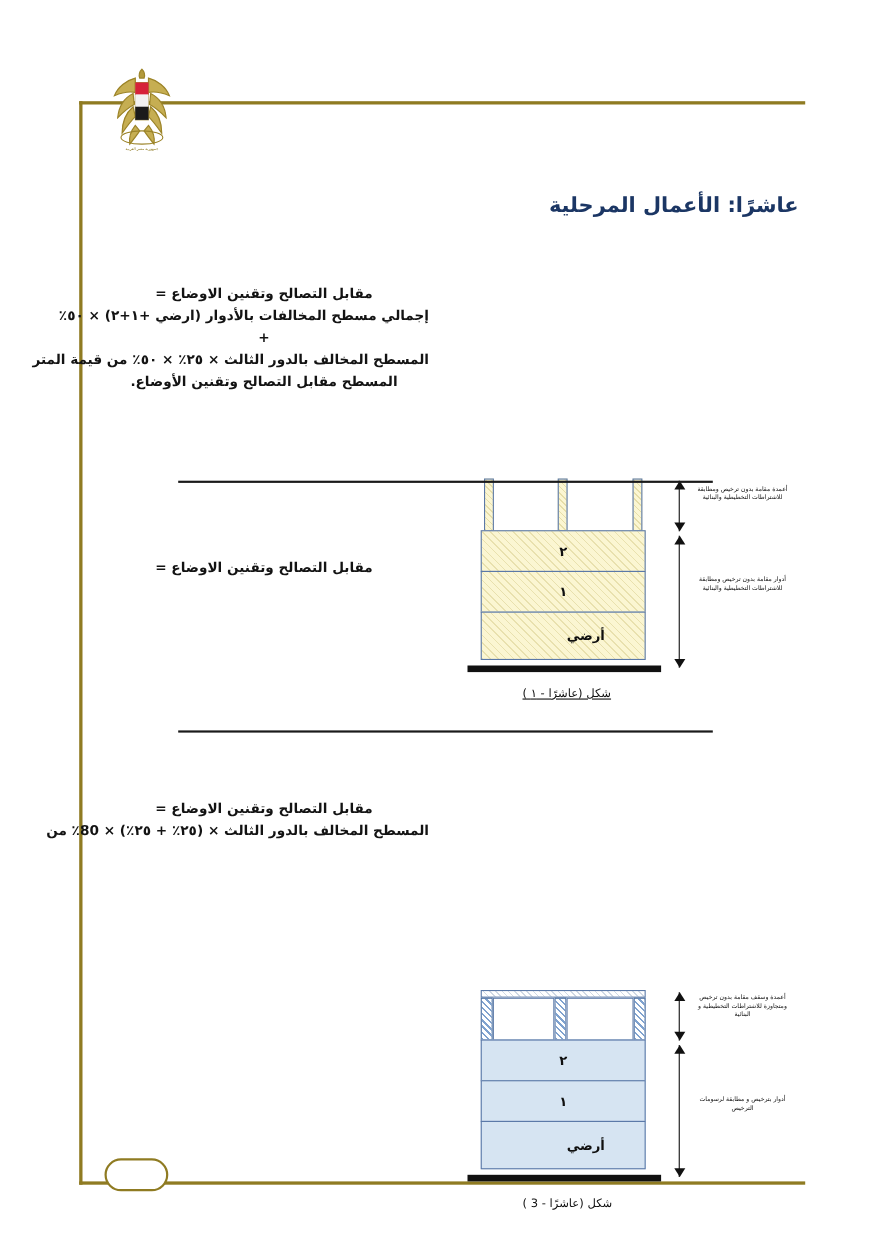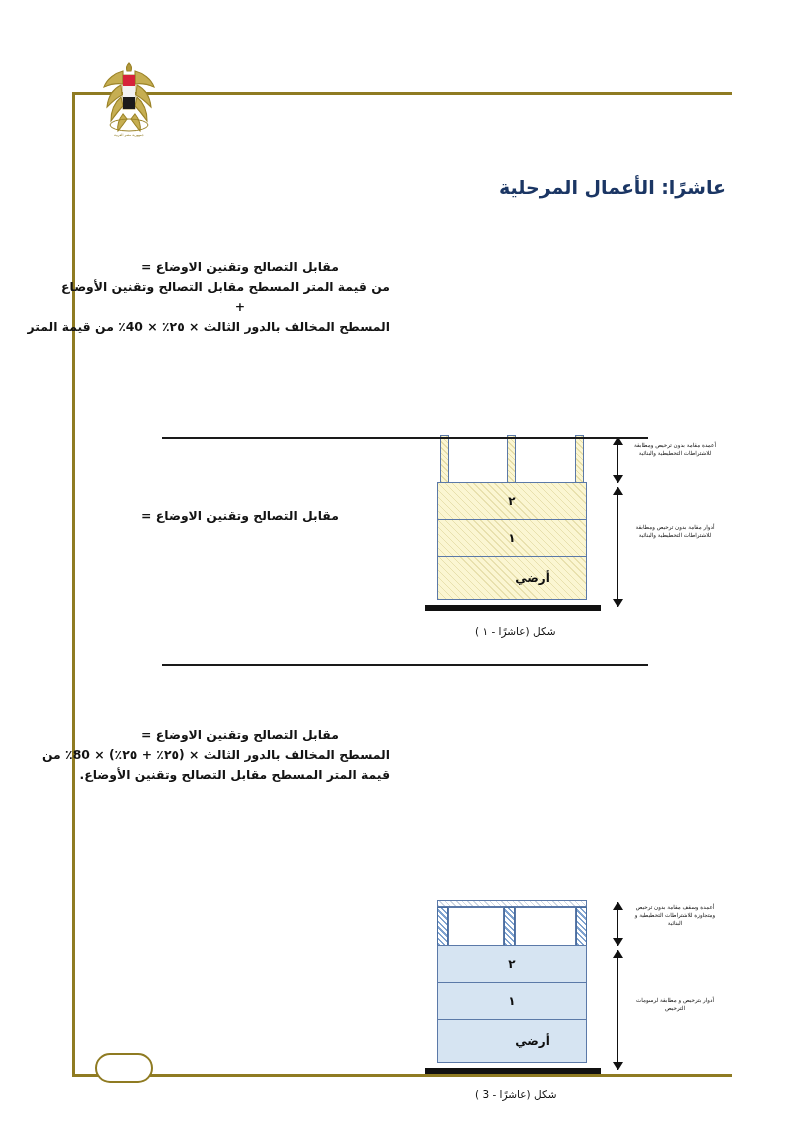--- a/index.html
+++ b/index.html
@@ -196,23 +196,24 @@
   </svg>
 </div>
 <div class="emblem-caption">جمهورية مصر العربية</div>
 
 <div class="title">عاشرًا: الأعمال المرحلية</div>
 
 <div class="section" id="sec1">
 
   <div class="formula">
     <span class="ln">مقابل التصالح وتقنين الاوضاع =</span>
-    <span class="ln">من قيمة المتر المسطح مقابل التصالح وتقنين الأوضاع</span>
+    <span class="ln">إجمالي مسطح المخالفات بالأدوار (ارضي +١+٢) × ٥٠٪</span>
     <span class="ln">+</span>
-    <span class="ln">المسطح المخالف بالدور الثالث × ٢٥٪ × 40٪ من قيمة المتر</span>
+    <span class="ln">المسطح المخالف بالدور الثالث × ٢٥٪ × ٥٠٪ من قيمة المتر</span>
+    <span class="ln">المسطح مقابل التصالح وتقنين الأوضاع.</span>
   </div>
 
   <div class="diagram" id="d1">
     <div class="bld">
       <div class="cols1">
         <div class="col1" style="left:3px;"></div>
         <div class="col1" style="left:70px;"></div>
         <div class="col1" style="left:138px;"></div>
       </div>
       <div class="floor yellow">٢</div>
@@ -226,21 +227,21 @@
       <span class="arrowD"></span>
     </div>
     <div class="dimline" style="left:180px;top:52px;height:120px;">
       <span class="arrowU"></span>
       <span class="arrowD"></span>
     </div>
 
     <div class="note" style="left:192px;top:6px;">أعمدة مقامة بدون ترخيص ومطابقة للاشتراطات التخطيطية والبنائية</div>
     <div class="note" style="left:192px;top:88px;">أدوار مقامة بدون ترخيص ومطابقة للاشتراطات التخطيطية والبنائية</div>
 
-    <div class="caption" style="left:38px;top:190px;">شكل (عاشرًا - ١ )</div>
+    <div class="caption" style="left:38px;top:190px;text-decoration:underline;">شكل (عاشرًا - ١ )</div>
   </div>
 </div>
 
 <div class="divider" id="div1"></div>
 
 <div class="section" id="sec2">
 
   <div class="formula">
     <span class="ln">مقابل التصالح وتقنين الاوضاع =</span>
   </div>
@@ -277,16 +278,15 @@
   </div>
 </div>
 
 <div class="divider" id="div2"></div>
 
 <div class="section" id="sec3">
 
   <div class="formula">
     <span class="ln">مقابل التصالح وتقنين الاوضاع =</span>
     <span class="ln">المسطح المخالف بالدور الثالث × (٢٥٪ + ٢٥٪) × 80٪ من</span>
-    <span class="ln">قيمة المتر المسطح مقابل التصالح وتقنين الأوضاع.</span>
   </div>
 
 </div>
 
 </body></html>

